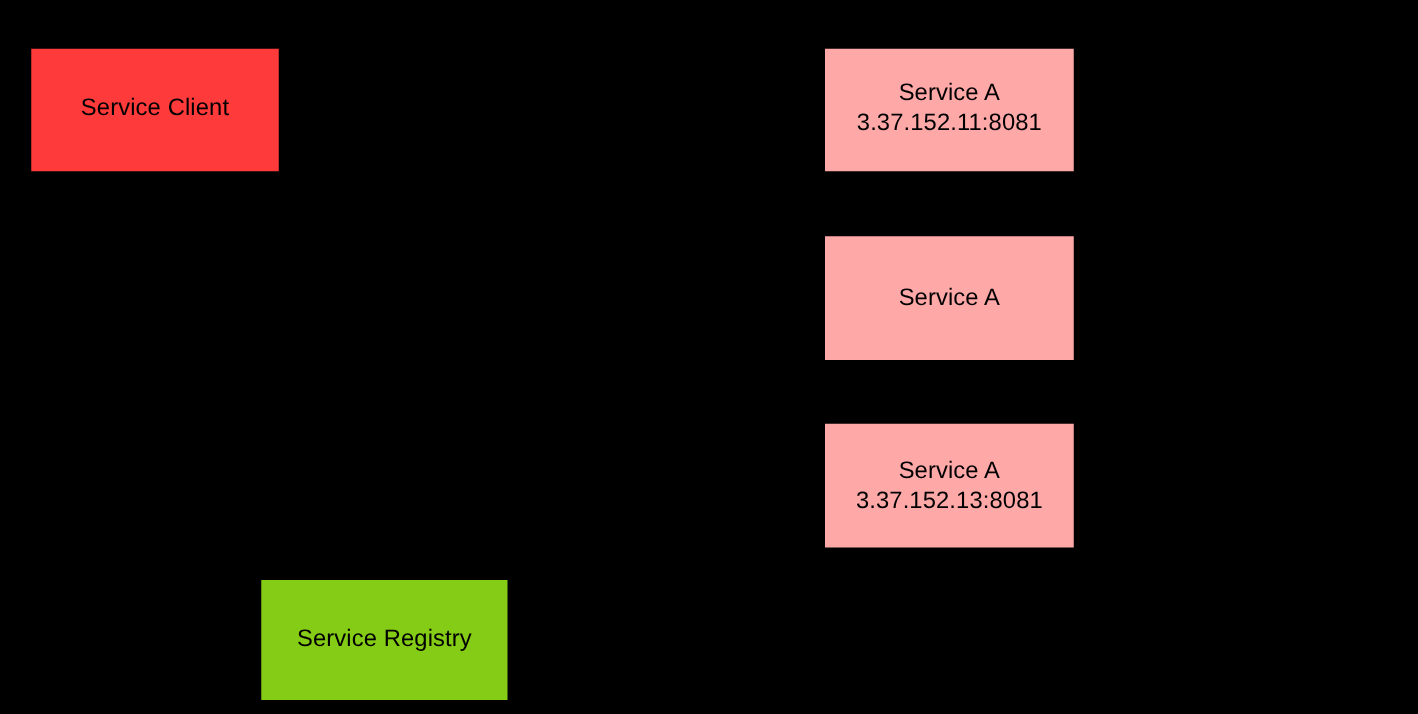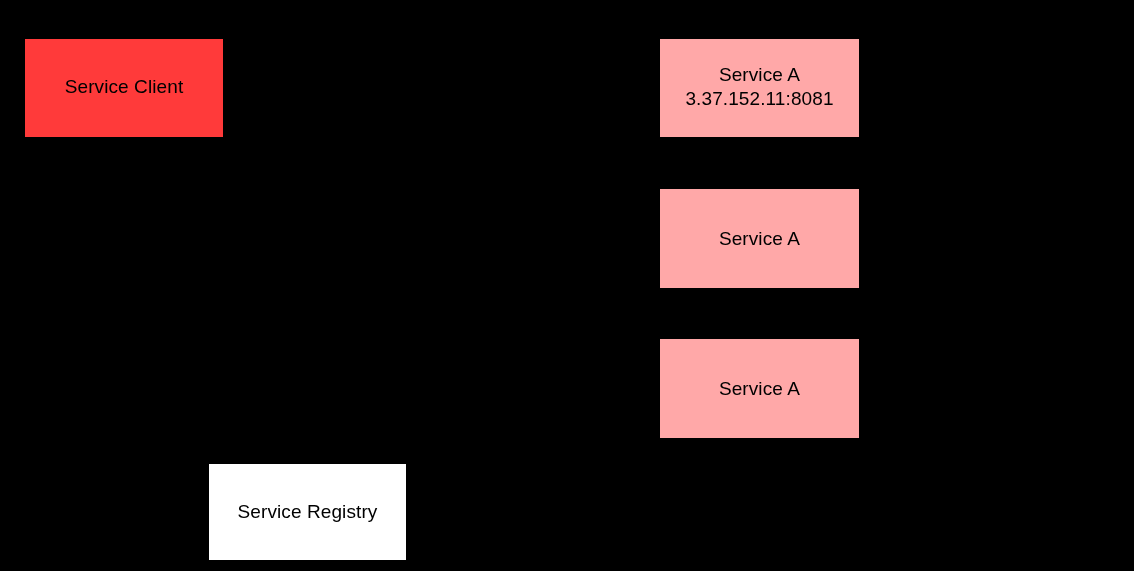--- a/index.html
+++ b/index.html
@@ -53,21 +53,21 @@
   }
   .node--service-1 { top: -2px;  height: 100px; }
   .node--service-2 { top: 150px; height: 99px; }
   .node--service-3 { top: 300px; height: 99px; }
   
   .node--registry {
     left: 209px;
     top: 425px;
     width: 197px;
     height: 96px;
-    background: #ffffff;
+    background: #84cc16;
   }
 </style>
 </head>
 <body>
 
 <div id="canvas">
 
   <div class="node node--client">
     <span class="node-line">Service Client</span>
   </div>
@@ -76,19 +76,20 @@
     <span class="node-line">Service A</span>
     <span class="node-line">3.37.152.11:8081</span>
   </div>
 
   <div class="node node--service node--service-2">
     <span class="node-line">Service A</span>
   </div>
 
   <div class="node node--service node--service-3">
     <span class="node-line">Service A</span>
+    <span class="node-line">3.37.152.13:8081</span>
   </div>
 
   <div class="node node--registry">
     <span class="node-line">Service Registry</span>
   </div>
 
 </div>
 
 </body></html>

